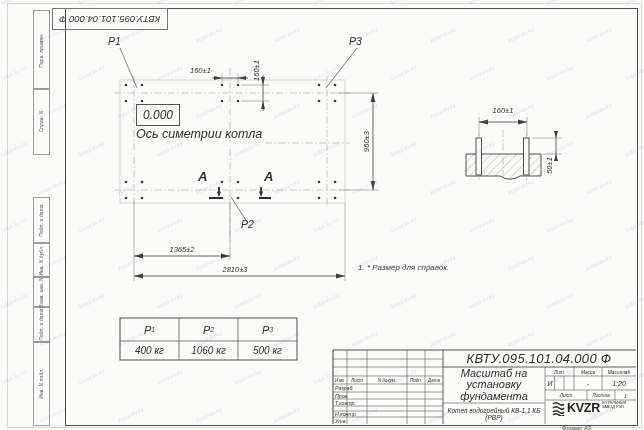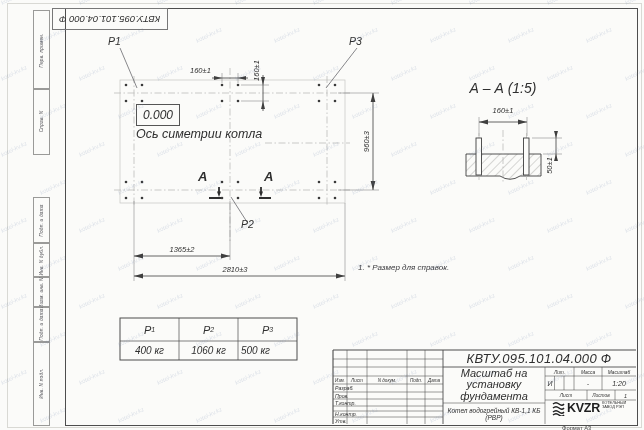--- a/index.html
+++ b/index.html
@@ -288,41 +288,40 @@
   </div>
   <div class="rotwrap" style="left:349px;top:136px;width:34px;height:10px;">
     <span class="t rot" style="position:static;font-size:7.5px;">960±3</span>
   </div>
   <div class="t" style="left:152px;top:245px;width:60px;text-align:center;font-size:7.5px;">1365±2</div>
   <div class="t" style="left:205px;top:265px;width:60px;text-align:center;font-size:7.5px;">2810±3</div>
 
   <div class="t" style="left:198px;top:169px;font-size:13px;font-weight:bold;">А</div>
   <div class="t" style="left:264px;top:169px;font-size:13px;font-weight:bold;">А</div>
 
-  <div class="t c" style="left:438px;top:80px;width:130px;font-size:14px;">А – А (1:5)</div>
   <div class="t c" style="left:479px;top:106px;width:48px;font-size:7.5px;">160±1</div>
   <div class="rotwrap" style="left:532px;top:160px;width:34px;height:10px;">
     <span class="t rot" style="position:static;font-size:7.5px;">50±1</span>
   </div>
 
   <div class="t c" style="left:120px;top:318px;width:59px;height:23px;font-size:11px;">
     <span>P</span>
       <sub style="font-size:7px;">1</sub>
   </div>
   <div class="t c" style="left:179px;top:318px;width:59px;height:23px;font-size:11px;">
     <span>P</span>
       <sub style="font-size:7px;">2</sub>
   </div>
   <div class="t c" style="left:238px;top:318px;width:59px;height:23px;font-size:11px;">
     <span>P</span>
       <sub style="font-size:7px;">3</sub>
   </div>
   <div class="t c" style="left:120px;top:341px;width:59px;height:19px;font-size:10px;">400 кг</div>
   <div class="t c" style="left:179px;top:341px;width:59px;height:19px;font-size:10px;">1060 кг</div>
-  <div class="t c" style="left:226px;top:341px;width:59px;height:19px;font-size:10px;">500 кг</div>
+  <div class="t c" style="left:238px;top:341px;width:59px;height:19px;font-size:10px;">500 кг</div>
 
   <div class="notes">
     <p>1. * Размер для справок.</p>
   </div>
 
   <div class="t c" style="left:444px;top:351px;width:190px;height:15px;font-size:13px;letter-spacing:.3px;">КВТУ.095.101.04.000 Ф</div>
   <div class="t c" style="left:444px;top:368px;width:100px;height:34px;font-size:11px;line-height:11.5px;">Масштаб на установку фундамента</div>
   <div class="t c" style="left:444px;top:404px;width:100px;height:19px;font-size:6.5px;line-height:7px;">Котел водогрейный КВ-1,1 КБ (РВР)</div>
 
   <div class="t c" style="left:333px;top:377px;width:14px;height:7px;font-size:4.6px;">Изм.</div>

